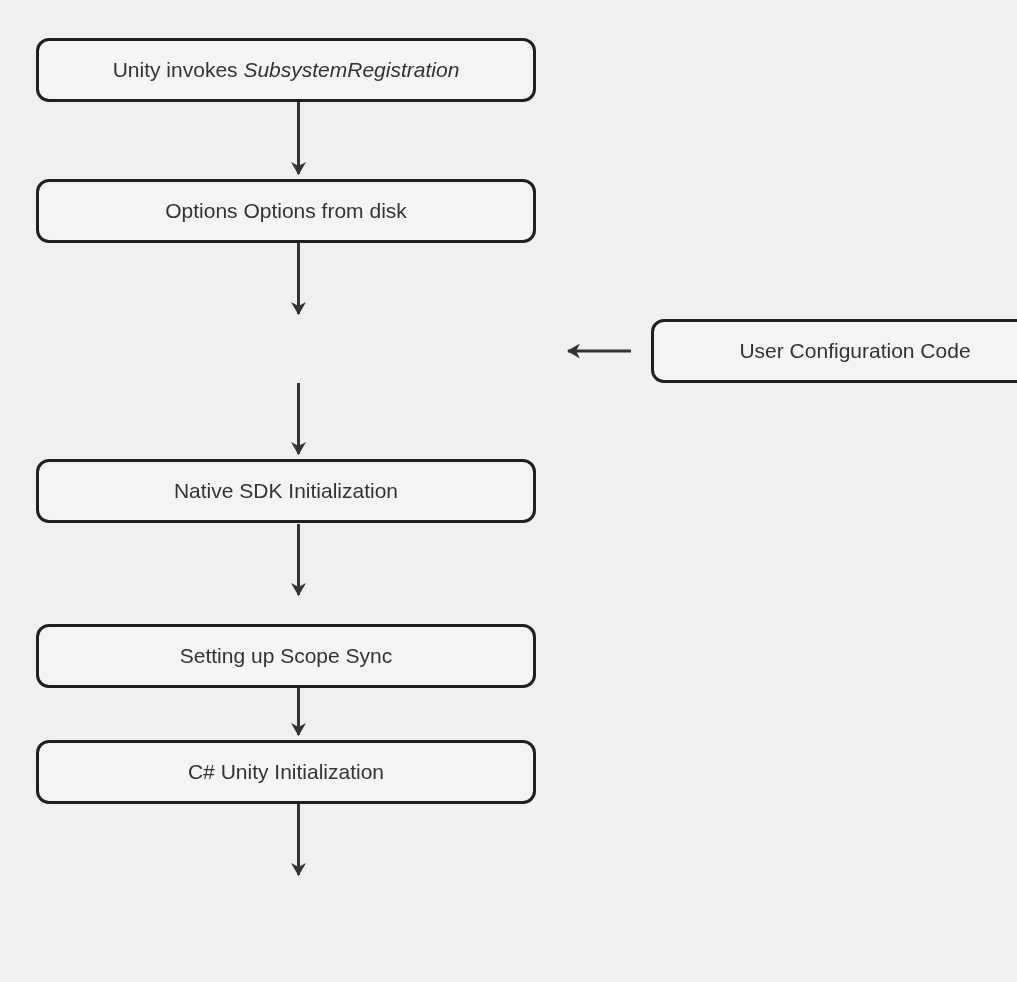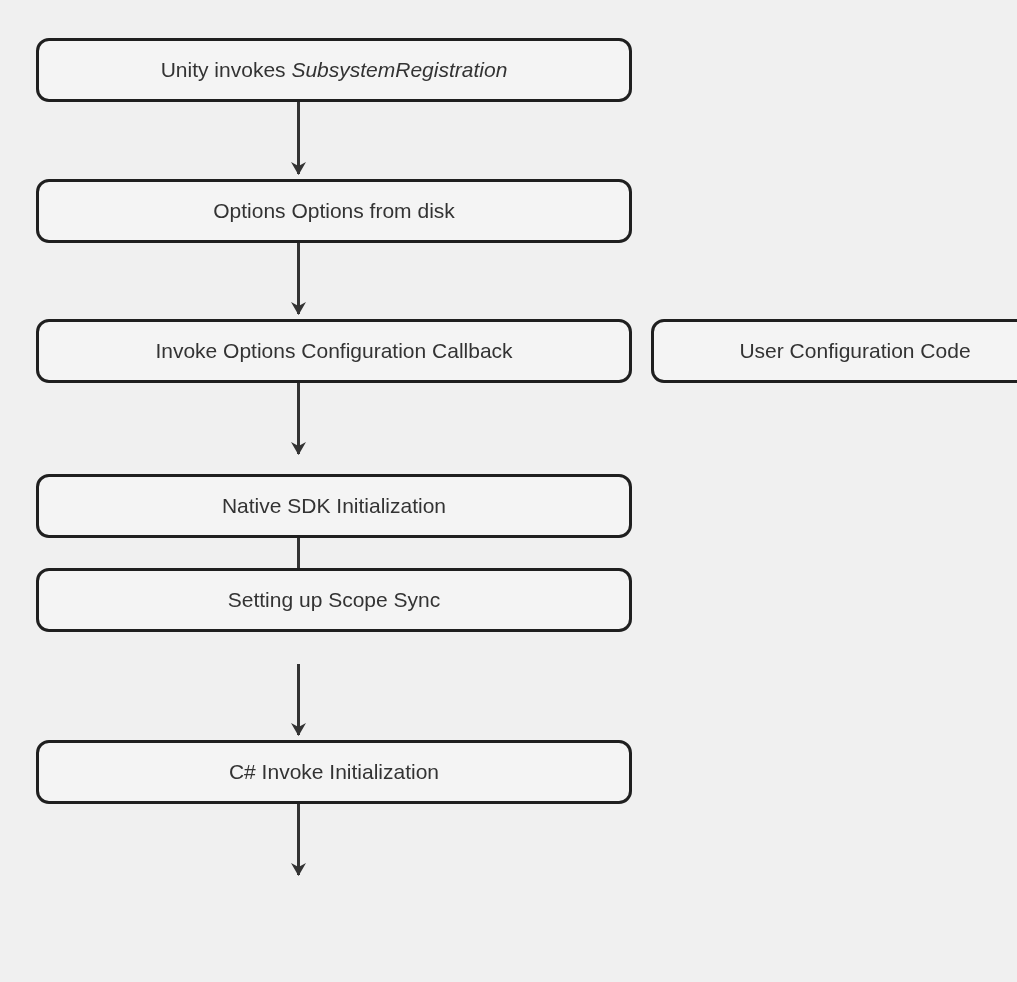--- a/index.html
+++ b/index.html
@@ -46,26 +46,26 @@
     background: var(--node-fill);
     border: 3px solid var(--stroke);
     border-radius: 13px;
     color: var(--text);
     font-size: 21px;
     line-height: 1.2;
     text-align: center;
     white-space: nowrap;
   }
   .node em { font-style: italic; }
-  .main-col { left: 36px; width: 596px; height: 64px; text-align: center; }
+  .main-col { left: 36px; width: 500px; height: 64px; text-align: center; }
   .n1 { top: 38px; }
   .n2 { top: 179px; }
   .n3 { top: 319px; }
-  .n4 { top: 474px; }
-  .n5 { top: 568px; }
+  .n4 { top: 459px; }
+  .n5 { top: 624px; }
   .n6 { top: 740px; }
   .n7 { top: 880px; }
   .side-node { left: 651px; top: 319px; width: 408px; height: 64px; align-items: center; }
 </style>
 </head>
 <body>
 
 <div class="canvas">
 
   <svg class="edges-layer" viewBox="0 0 1017 982" xmlns="http://www.w3.org/2000/svg" aria-hidden="true">
@@ -84,34 +84,31 @@
   </svg>
 
   <div class="node main-col n1">
     <span><span>Unity invokes </span><em>SubsystemRegistration</em></span>
   </div>
 
   <div class="node main-col n2">
     <span>Options Options from disk</span>
   </div>
 
-  <div class="node main-col n3">
-    <span>Invoke Options Configuration Callback</span>
-  </div>
 
   <div class="node side-node">
     <span>User Configuration Code</span>
   </div>
 
   <div class="node main-col n4">
     <span>Native SDK Initialization</span>
   </div>
 
   <div class="node main-col n5">
     <span>Setting up Scope Sync</span>
   </div>
 
   <div class="node main-col n6">
-    <span>C# Invoke Initialization</span>
+    <span>C# Unity Initialization</span>
   </div>
 
 
 </div>
 
 </body></html>

